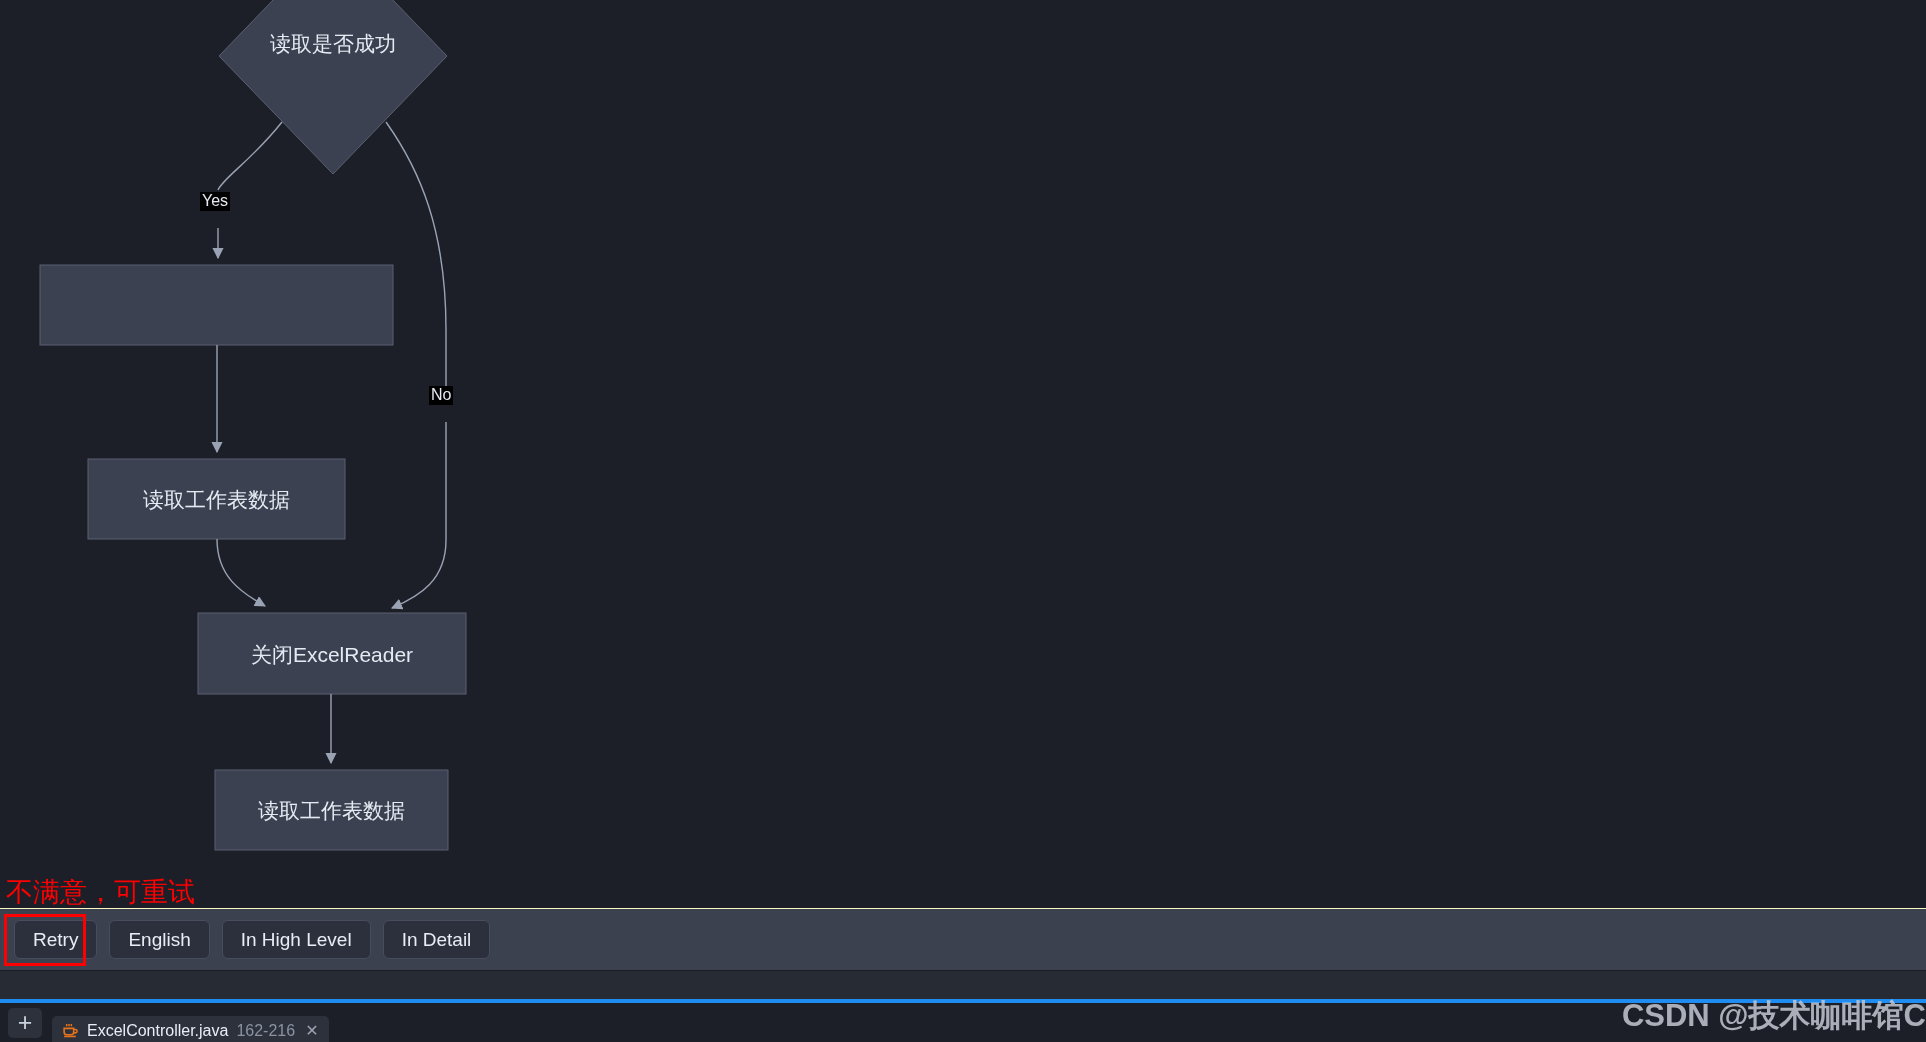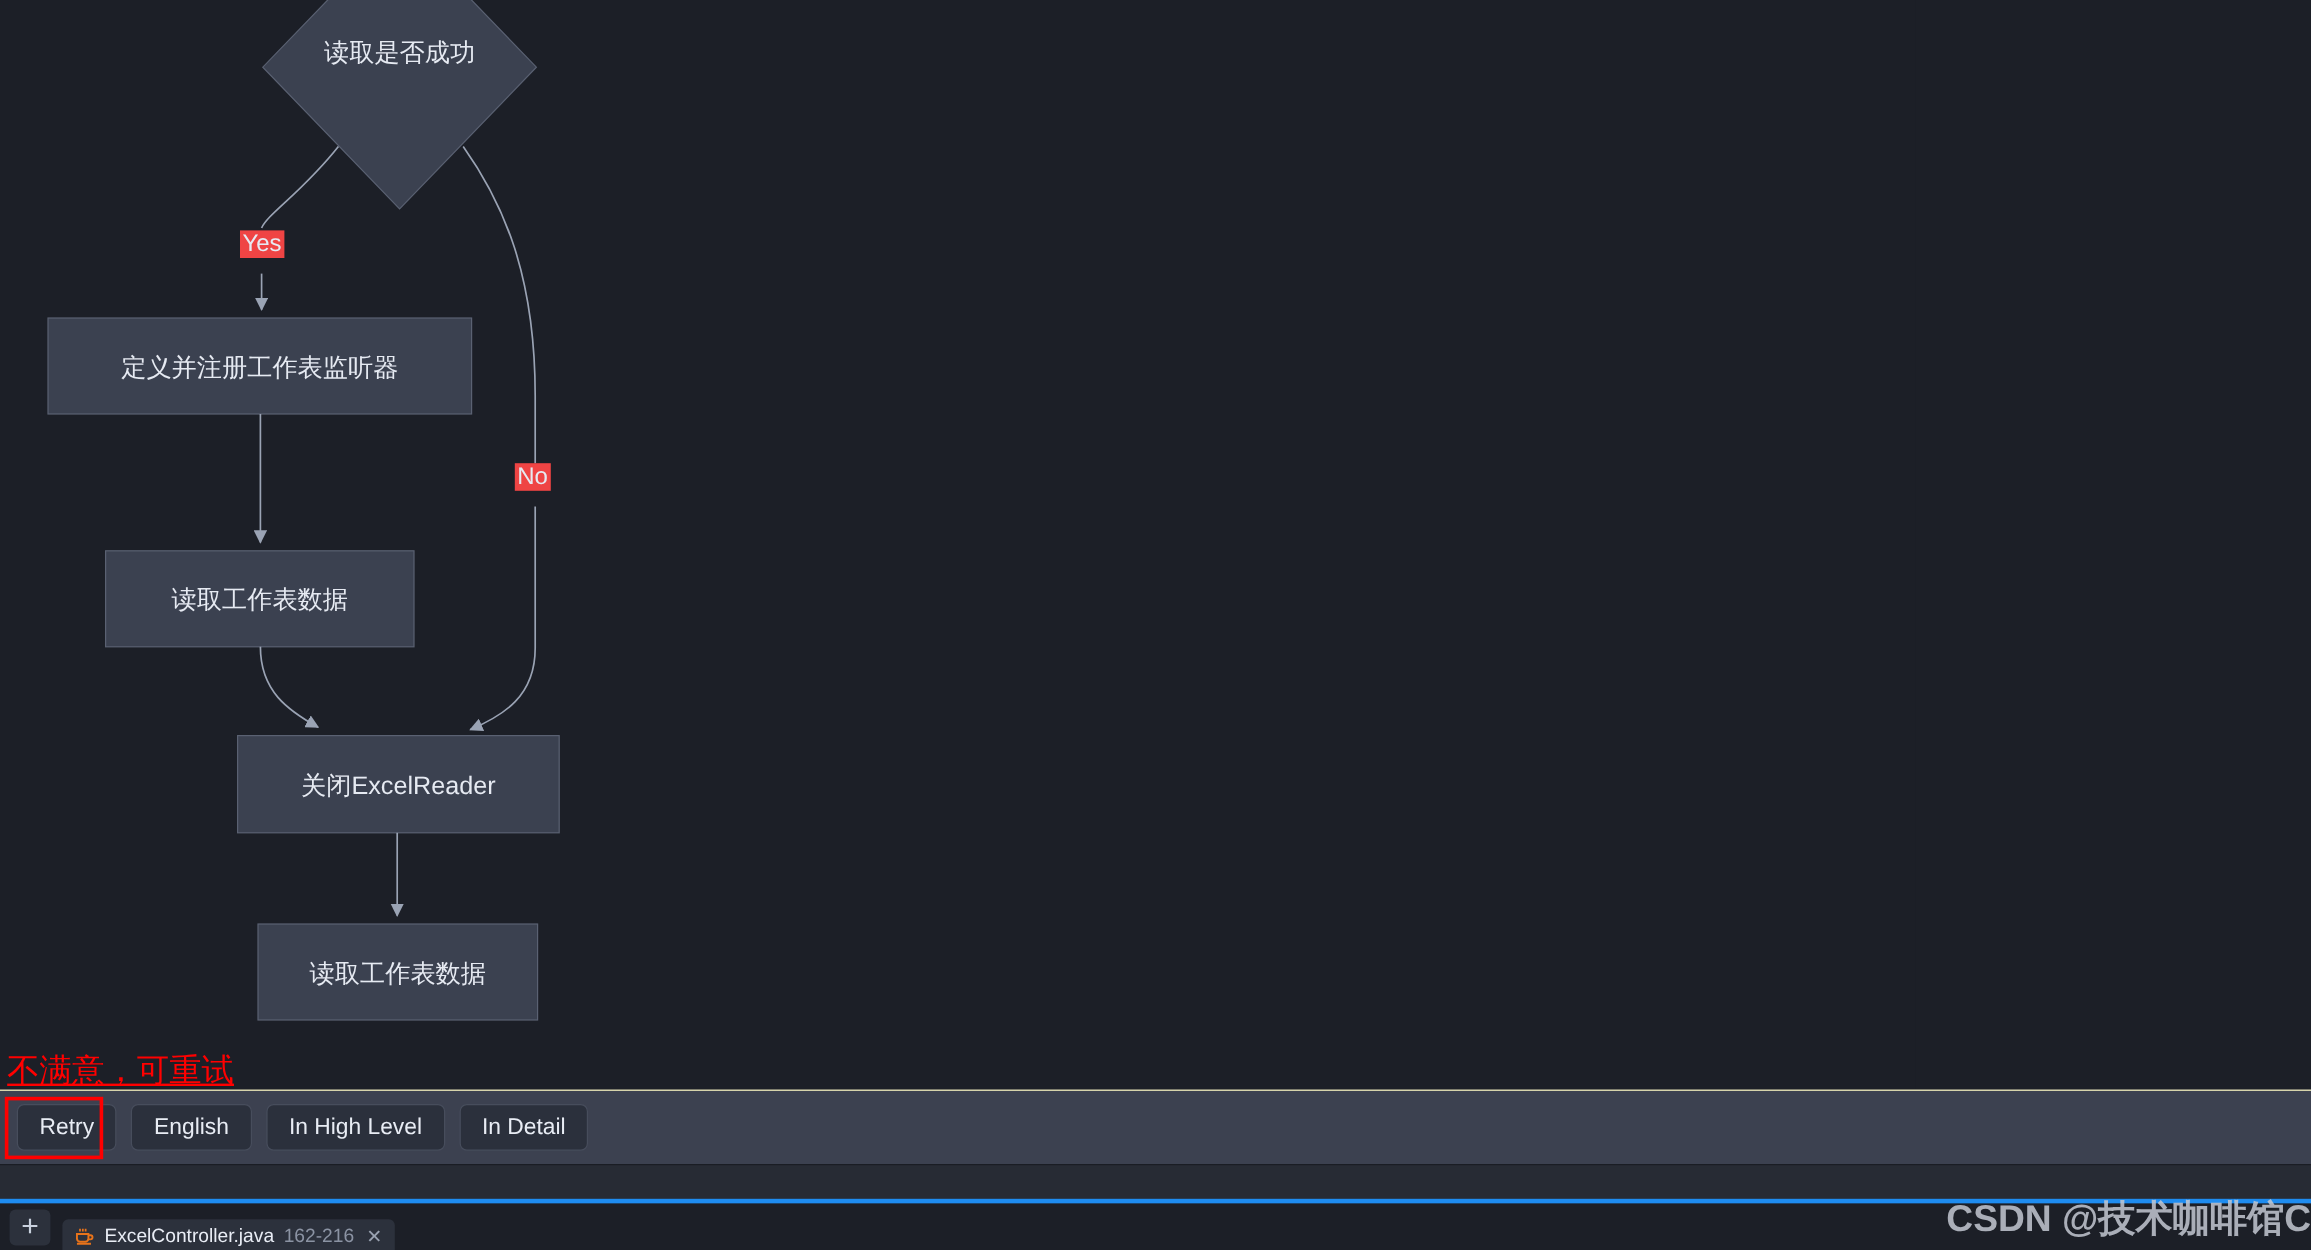--- a/index.html
+++ b/index.html
@@ -17,23 +17,23 @@
   .nodeLabel{
     position:absolute;
     color:#e6eaf2;
     text-align:center;
     pointer-events:none;
     white-space:nowrap;
     font-size:21px;
   }
   .edgeLabel{
     position:absolute;
-    background:#ef4444;
+    background:#000000;
     color:#e6eaf2;
-    font-size:20px;
+    font-size:16px;
     padding:1px 2px;
     line-height:1.05;
     white-space:nowrap;
   }
 
   
   #actionbar{
     position:absolute;left:0;top:908px;width:1926px;height:62px;
     background:#3c4150;
     border-top:1px solid #fef9c3;
@@ -89,21 +89,20 @@
   .tab .frange{color:#8b93a3;font-size:16px;}
   .tab .closex{color:#9aa2b1;font-size:16px;margin-left:2px;}
 
   
   #annot-text{
     position:absolute;left:6px;top:874px;
     color:#ff0000;font-size:27px;
     font-family:"Liberation Sans","DejaVu Sans",sans-serif;
     white-space:nowrap;
     letter-spacing:0px;
-    text-decoration:underline;
   }
   #annot-box{
     position:absolute;left:4px;top:914px;width:82px;height:52px;
     border:3px solid #ff0000;box-sizing:border-box;
   }
   #watermark{
     position:absolute;right:0px;top:995px;
     color:#c3c8d2;opacity:.85;font-size:31px;
     white-space:nowrap;pointer-events:none;font-weight:bold;
   }
@@ -134,21 +133,20 @@
     <path d="M 426,422 L 426,540 C 426,580 400,596 372,608" fill="none" stroke="#9aa3b4" stroke-width="1.4" marker-end="url(#arrow)"></path>
 
     <path d="M 197,345 L 197,452" fill="none" stroke="#9aa3b4" stroke-width="1.4" marker-end="url(#arrow)"></path>
 
     <path d="M 197,539 C 197,576 220,592 245,606" fill="none" stroke="#9aa3b4" stroke-width="1.4" marker-end="url(#arrow)"></path>
 
     <path d="M 311,694 L 311,763" fill="none" stroke="#9aa3b4" stroke-width="1.4" marker-end="url(#arrow)"></path>
   </svg>
 
   <div class="nodeLabel" style="left:199px;top:30px;width:228px;">读取是否成功</div>
-  <div class="nodeLabel" style="left:20px;top:292px;width:353px;">定义并注册工作表监听器</div>
   <div class="nodeLabel" style="left:68px;top:486px;width:257px;">读取工作表数据</div>
   <div class="nodeLabel" style="left:178px;top:641px;width:268px;">关闭ExcelReader</div>
   <div class="nodeLabel" style="left:195px;top:797px;width:233px;">读取工作表数据</div>
 
   <div class="edgeLabel" style="left:180px;top:192px;">Yes</div>
   <div class="edgeLabel" style="left:409px;top:386px;">No</div>
 </div>
 
 <div id="actionbar">
   <button class="actbtn">Retry</button>

